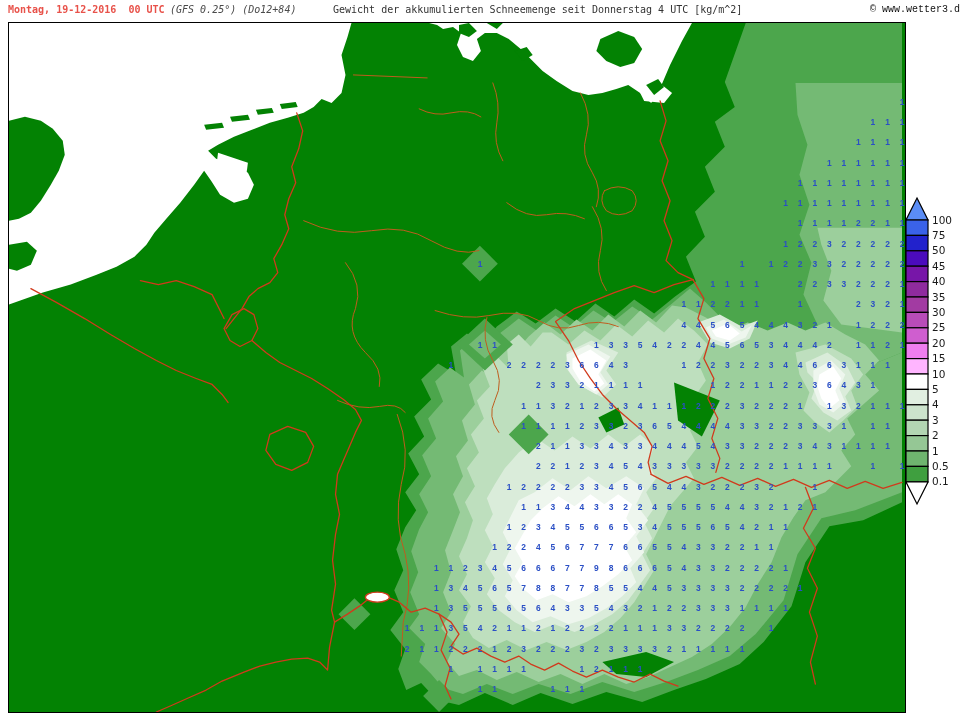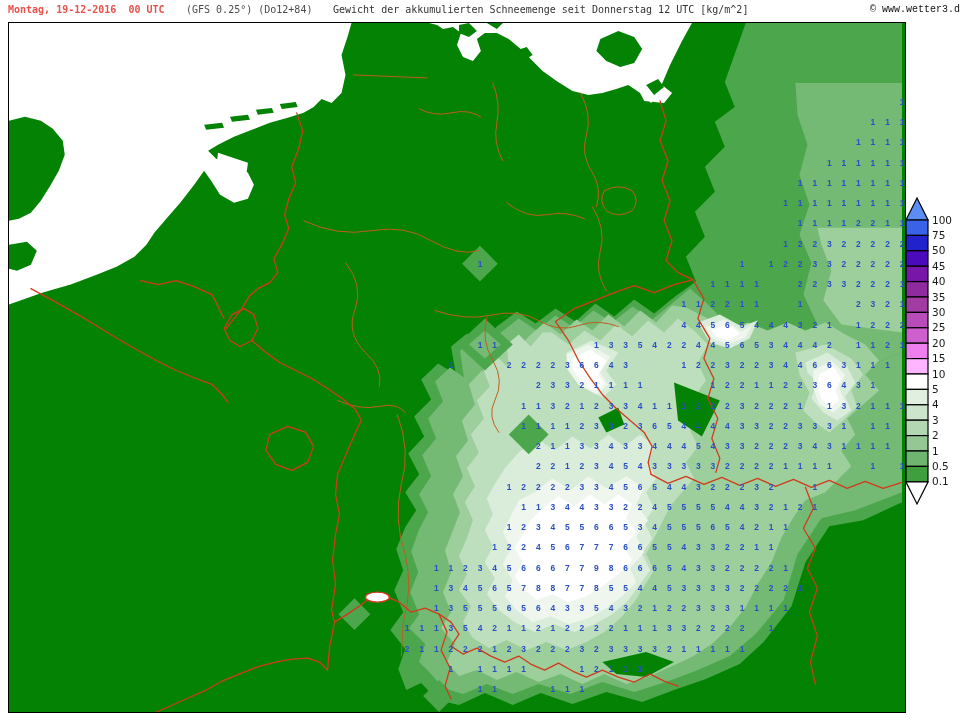--- a/index.html
+++ b/index.html
@@ -2,21 +2,21 @@
 <html style="--land: #038203; --sea: #ffffff; --stB: #bf5c1e; --ctB: #d13a1c; --num: #2a4fc5; --red-txt: #e8524a; --t05: #4ca64c; --t1: #74ba74; --t2: #9ccf9c; --t3: #bedfbe; --t4: #daecda; --t5: #eef6ee; --t10: #ffffff;"><head>
 <meta charset="utf-8">
 <style>
   html,body{margin:0;padding:0;background:#fff;width:960px;height:721px;overflow:hidden;
     font-family:"DejaVu Sans Mono","Liberation Mono",monospace;}
   #stage{position:relative;width:960px;height:721px;background:#fff;}
   
   #hdr{position:absolute;left:0;top:0;width:960px;height:22px;background:#fff;font-size:10px;padding-left:16px;}
   #hdr span{position:absolute;top:4px;white-space:pre;}
   #hdr .dt{left:8px;color:var(--red-txt);font-weight:bold;}
-  #hdr .model{left:186px;color:#4a4a4a;}
+  #hdr .model{left:170px;color:#4a4a4a;font-style:italic;}
   #hdr .title{left:333px;color:#333;}
   #hdr .credit{right:10px;color:#111;font-family:Liberation Mono, monospace;}
   
   #mapbox{position:absolute;left:8px;top:22px;width:898px;height:691px;
     border:1.5px solid #000;box-sizing:border-box;background:var(--land);}
   #mapbox svg{display:block;width:100%;height:100%;}
   .num{font:bold 8.5px "Liberation Sans",sans-serif;fill:var(--num);text-anchor:middle;}
   .stB{fill:none;stroke:var(--stB);stroke-width:1;stroke-linecap:round;stroke-linejoin:round;}
   .ctB{fill:none;stroke:var(--ctB);stroke-width:1.3;stroke-linecap:round;stroke-linejoin:round;}
   
@@ -24,21 +24,21 @@
   .lgLabel{font:10.5px "DejaVu Sans",sans-serif;fill:#1a1a1a;}
 </style>
 </head>
 <body>
 
 <div id="stage">
 
   <div id="hdr">
     <span class="dt">Montag, 19-12-2016  00 UTC</span>
     <span class="model">(GFS 0.25°) (Do12+84)</span>
-    <span class="title">Gewicht der akkumulierten Schneemenge seit Donnerstag 12 UTC [kg/m^2]</span>
+    <span class="title">Gewicht der akkumulierten Schneemenge seit Donnerstag 4 UTC [kg/m^2]</span>
     <span class="credit">© www.wetter3.de</span>
   </div>
 
   <div id="mapbox">
     <svg viewBox="0 0 900 690" preserveAspectRatio="none">
 
       <rect x="0" y="0" width="900" height="690" fill="var(--land)"></rect>
 
       <g>
         <path fill="var(--t05)" d="M740,0 L897,0 L897,480 L858,498 L824,504 L800,540 L786,584 L758,620 L734,642 L700,657 L668,668 L636,680 L600,670 L566,682 L534,671 L506,683 L478,671 L452,683 L430,678 L414,661 L399,668 L391,647 L398,627 L383,608 L396,590 L387,568 L396,548 L389,527 L398,505 L409,488 L398,470 L412,452 L401,431 L417,414 L407,394 L424,377 L414,357 L431,341 L449,352 L444,324 L460,311 L476,322 L490,304 L510,289 L529,301 L549,286 L569,299 L589,281 L608,294 L628,277 L648,291 L669,274 L690,259 L680,234 L699,214 L689,189 L709,169 L699,144 L719,124 L709,99 L729,84 L719,59 Z"></path>

